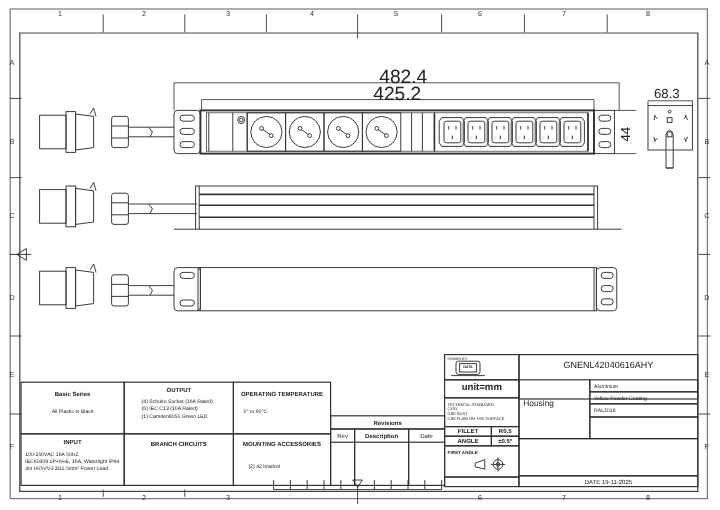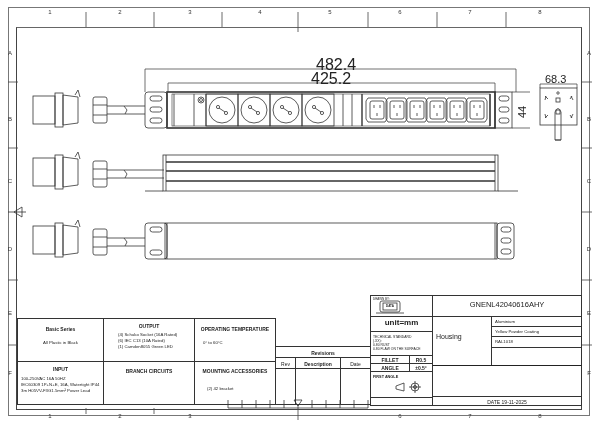--- a/index.html
+++ b/index.html
@@ -369,21 +369,21 @@
     <div class="hd" style="font-size:5px;margin-top:1px">ANGLE</div>
   </div>
   <div class="cell" style="left:409px;top:363px;width:24px;height:9px">
     <div class="hd" style="font-size:5px;margin-top:1px">±0.5°</div>
   </div>
   <div class="cell" style="left:370px;top:371px;width:63px;height:27px">
     <div class="txt" style="font-size:3.8px;margin:2px 0 0 2px;font-weight:bold">FIRST  ANGLE</div>
   </div>
   <div class="cell" style="left:370px;top:397px;width:63px;height:9px"></div>
 
-  <div class="cell" style="left:432px;top:295px;width:150px;height:22px">
+  <div class="cell" style="left:432px;top:295px;width:150px;height:38px">
     <div style="text-align:center;font-size:7.5px;margin-top:6px">GNENL42040616AHY</div>
   </div>
   <div class="cell" style="left:432px;top:316px;width:60px;height:50px">
     <div style="font-size:7px;margin:17px 0 0 3px">Housing</div>
   </div>
   <div class="cell" style="left:491px;top:316px;width:91px;height:11px">
     <div class="txt" style="margin:2px 0 0 3px">Aluminium</div>
   </div>
   <div class="cell" style="left:491px;top:326px;width:91px;height:11px">
     <div class="txt" style="margin:2px 0 0 3px">Yellow Powder Coating</div>

